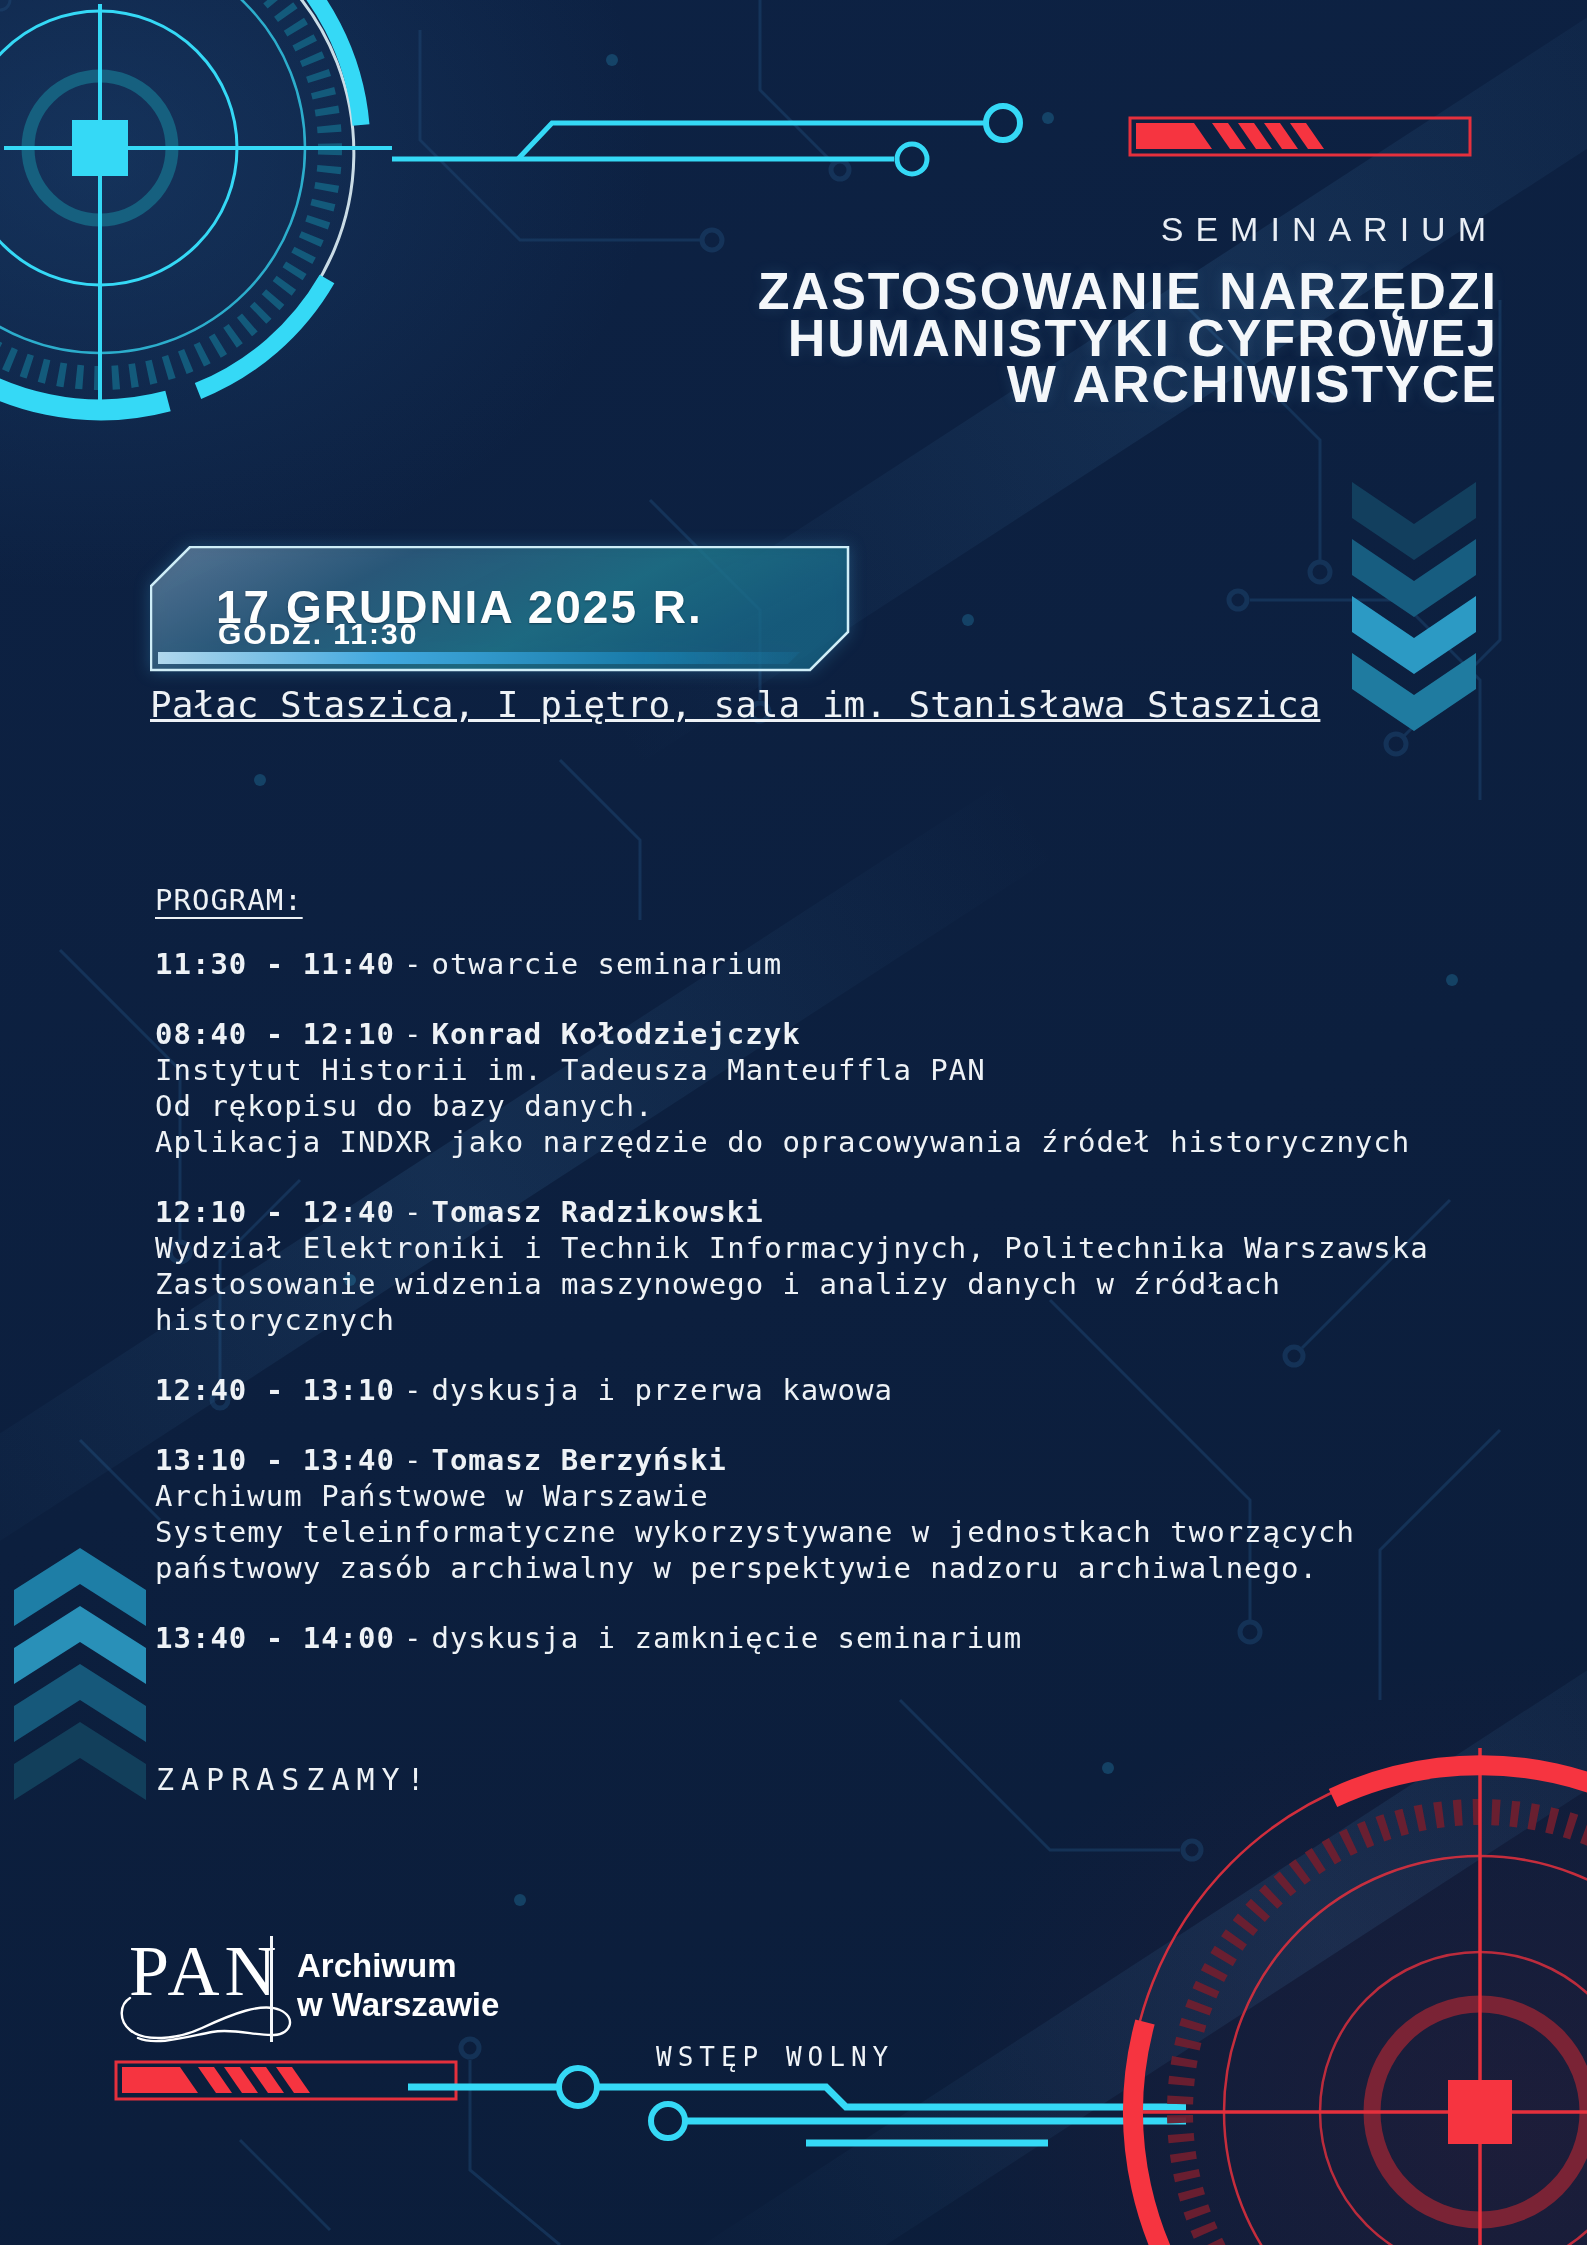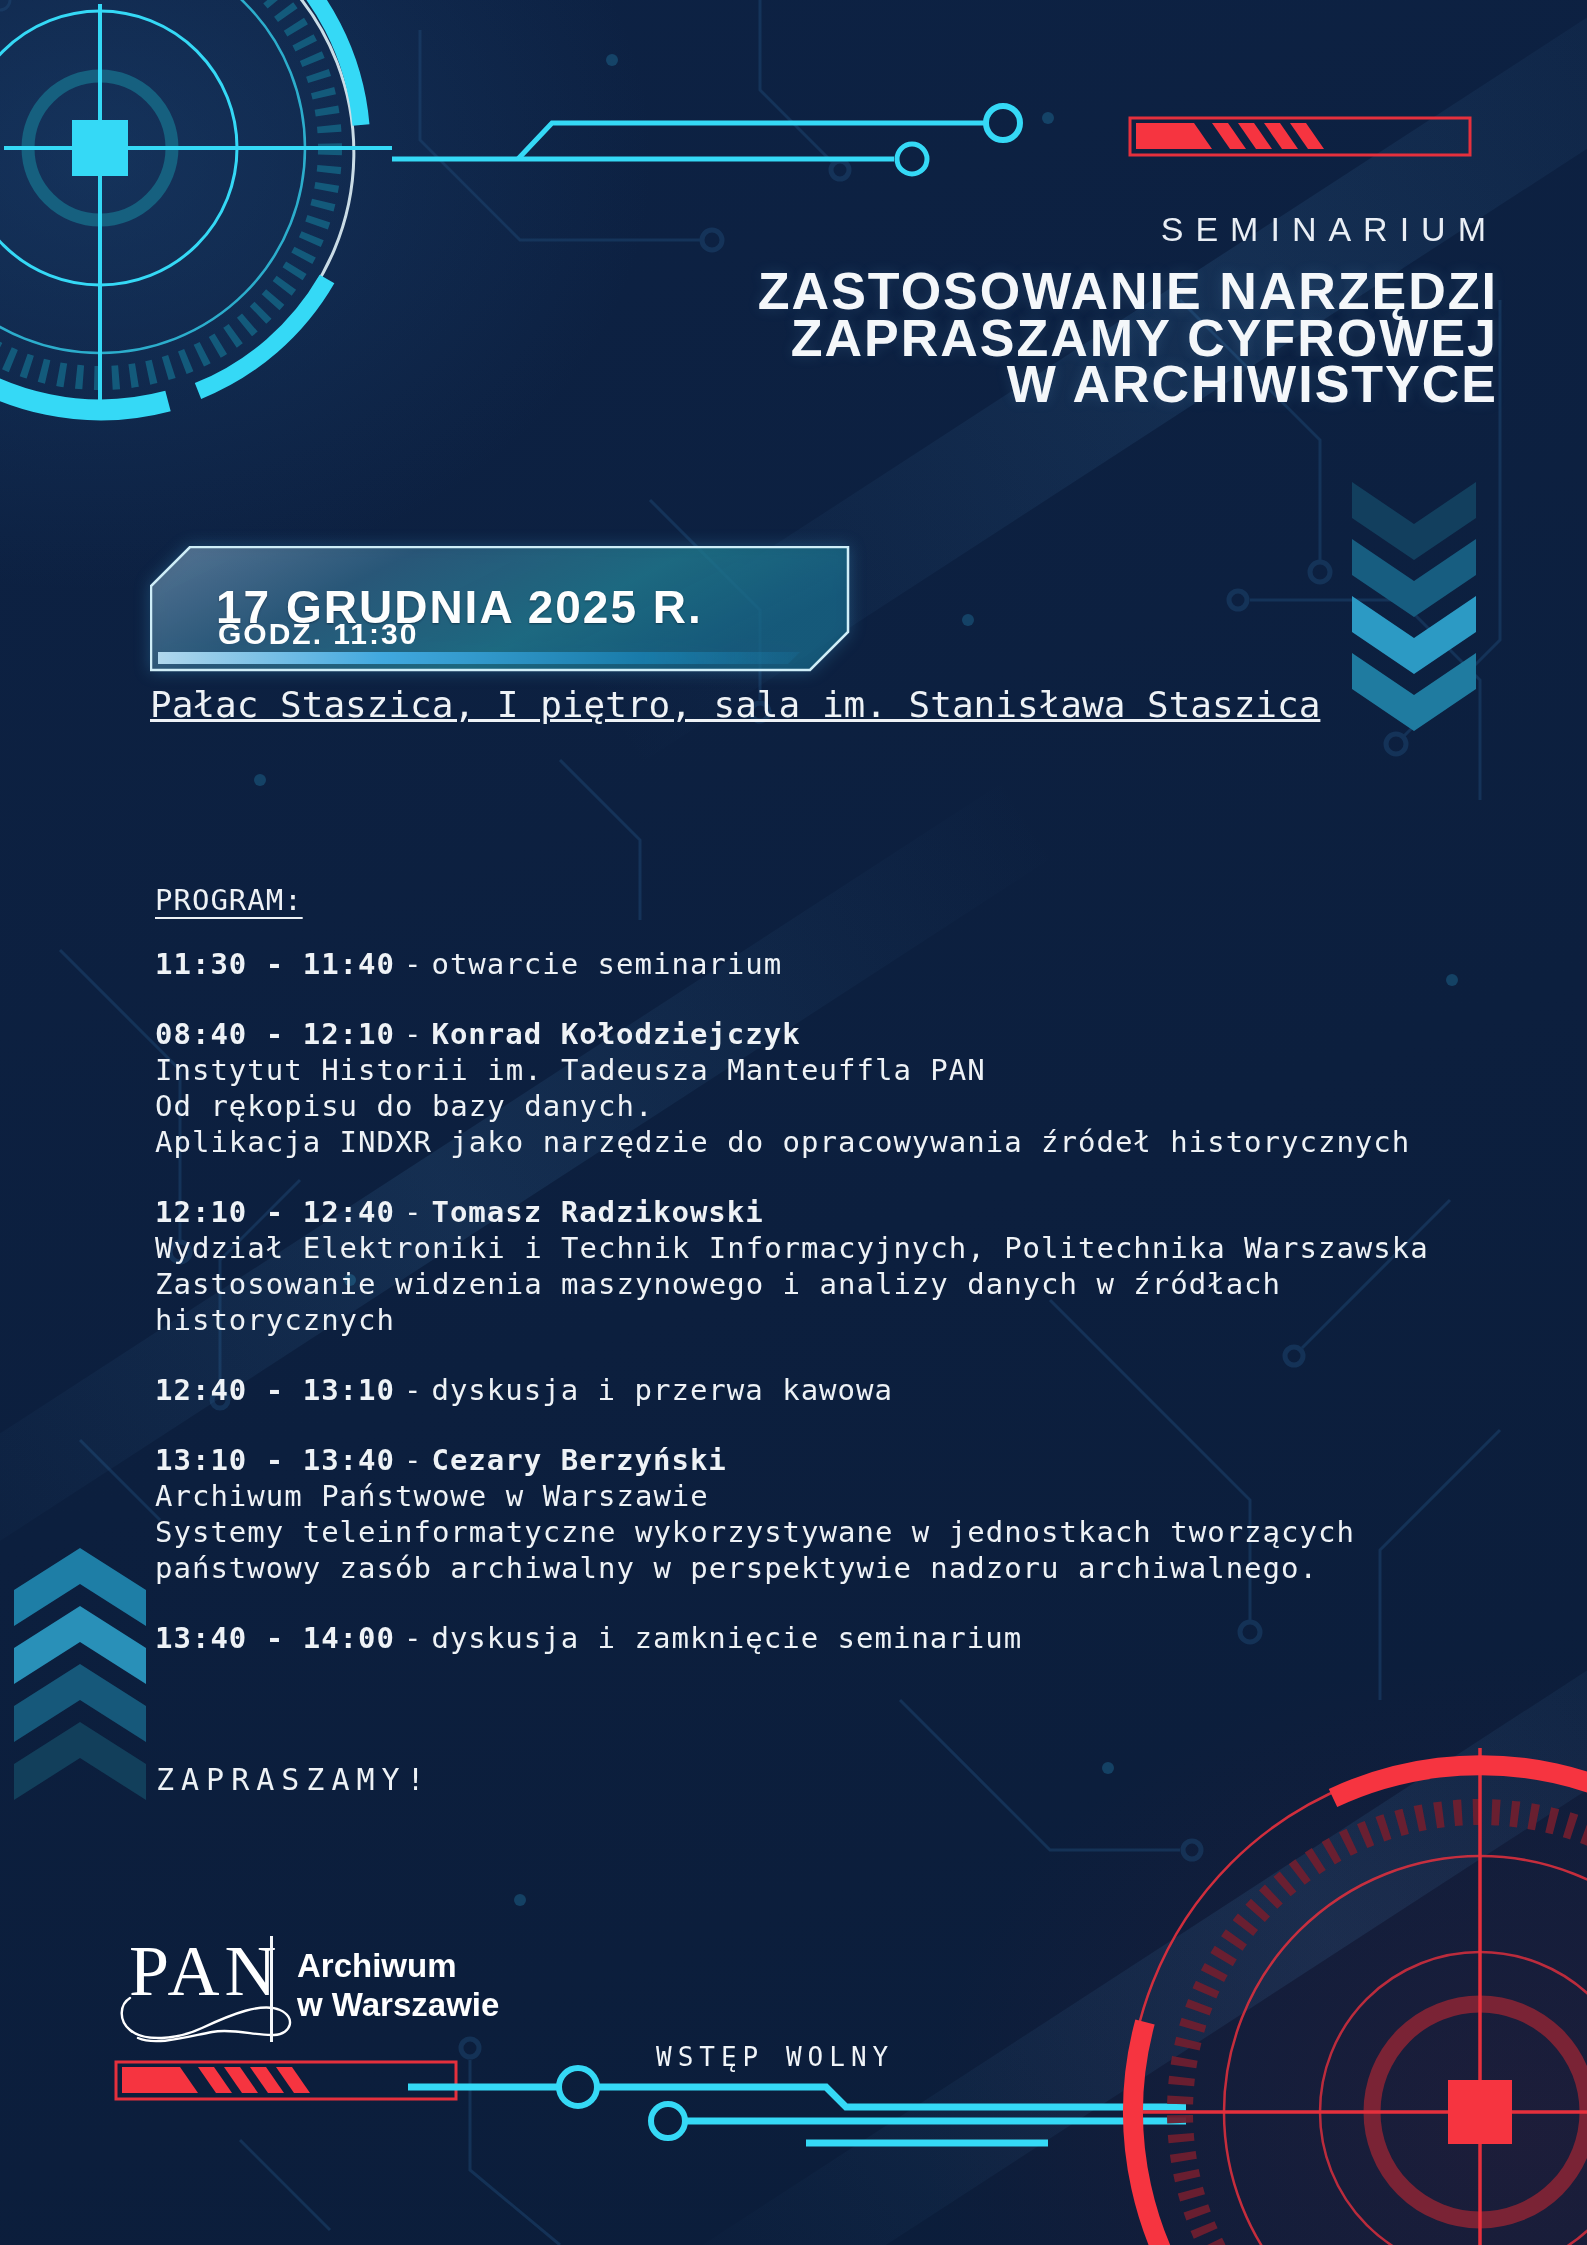--- a/index.html
+++ b/index.html
@@ -129,21 +129,21 @@
       <polygon points="84,7 100,7 118,33 102,33"></polygon>
       <polygon points="110,7 126,7 144,33 128,33"></polygon>
       <polygon points="136,7 152,7 170,33 154,33"></polygon>
       <polygon points="162,7 178,7 196,33 180,33"></polygon>
     </g>
   </svg>
 
   <div class="abs kicker">SEMINARIUM</div>
   <div class="abs title">
     <div>ZASTOSOWANIE NARZĘDZI</div>
-    <div>ZAPRASZAMY CYFROWEJ</div>
+    <div>HUMANISTYKI CYFROWEJ</div>
     <div>W ARCHIWISTYCE</div>
   </div>
 
   <svg class="abs" width="700" height="126" style="left:150px;top:546px;filter:drop-shadow(0 0 8px rgba(80,200,255,.3))" viewBox="0 0 700 126">
     <defs>
       <linearGradient id="bgrad" x1="0" y1="0" x2="1" y2="0.35">
         <stop offset="0" stop-color="#6d87a3" stop-opacity="0.72"></stop>
         <stop offset="0.35" stop-color="#2e5d7d" stop-opacity="0.75"></stop>
         <stop offset="0.7" stop-color="#1d7386" stop-opacity="0.78"></stop>
         <stop offset="1" stop-color="#14607f" stop-opacity="0.72"></stop>
@@ -185,21 +185,21 @@
         <div class="entry">
           <div class="pline"><span class="ptime">12:10 - 12:40</span><span class="pdash">-</span><span class="plabel bold">Tomasz Radzikowski</span></div>
           <div class="pline detail">Wydział Elektroniki i Technik Informacyjnych, Politechnika Warszawska</div>
           <div class="pline detail">Zastosowanie widzenia maszynowego i analizy danych w źródłach</div>
           <div class="pline detail">historycznych</div>
         </div>
         <div class="entry">
           <div class="pline"><span class="ptime">12:40 - 13:10</span><span class="pdash">-</span><span class="plabel">dyskusja i przerwa kawowa</span></div>
         </div>
         <div class="entry">
-          <div class="pline"><span class="ptime">13:10 - 13:40</span><span class="pdash">-</span><span class="plabel bold">Cezary Berzyński</span></div>
+          <div class="pline"><span class="ptime">13:10 - 13:40</span><span class="pdash">-</span><span class="plabel bold">Tomasz Berzyński</span></div>
           <div class="pline detail">Archiwum Państwowe w Warszawie</div>
           <div class="pline detail">Systemy teleinformatyczne wykorzystywane w jednostkach tworzących</div>
           <div class="pline detail">państwowy zasób archiwalny w perspektywie nadzoru archiwalnego.</div>
         </div>
         <div class="entry">
           <div class="pline"><span class="ptime">13:40 - 14:00</span><span class="pdash">-</span><span class="plabel">dyskusja i zamknięcie seminarium</span></div>
         </div>
       </div>
   </div>
 

